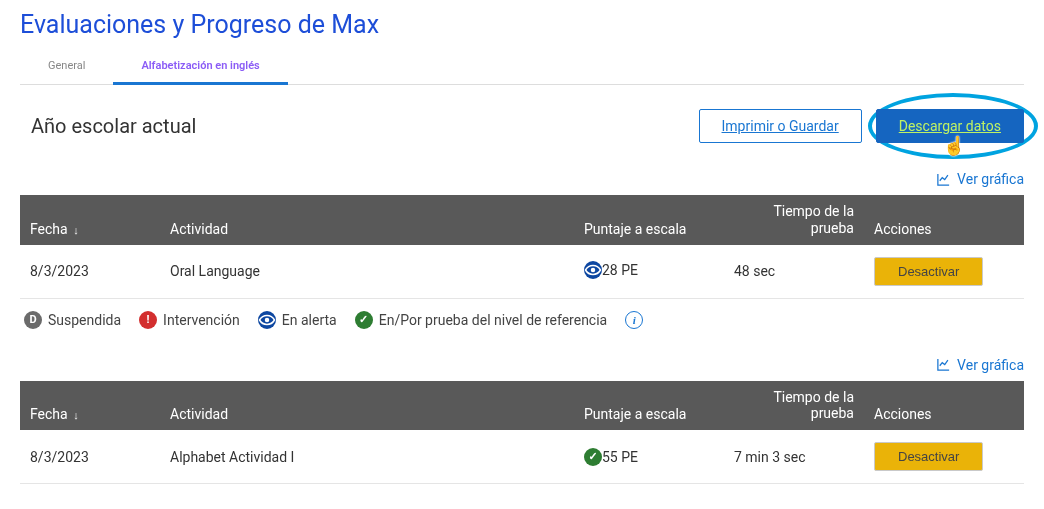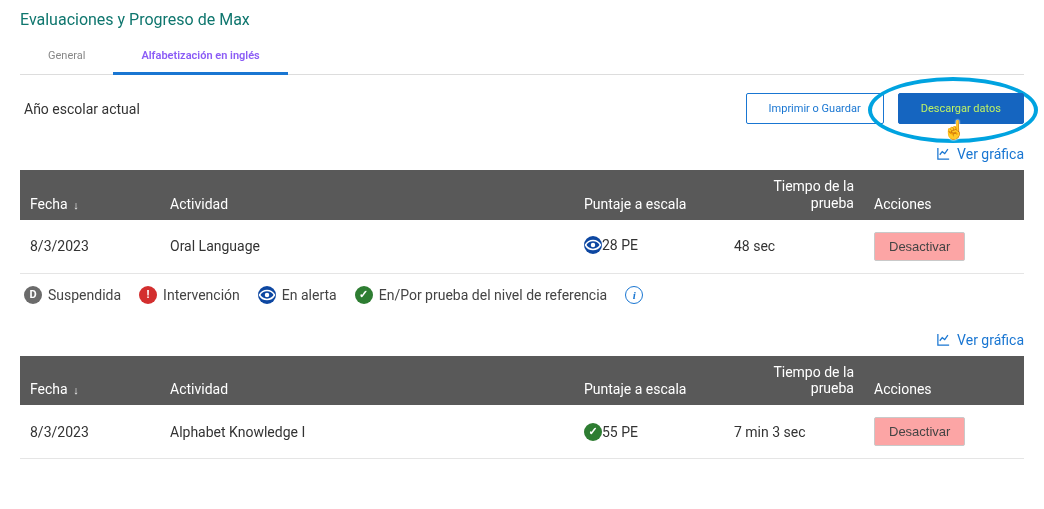--- a/index.html
+++ b/index.html
@@ -13,24 +13,24 @@
   * { box-sizing: border-box; }
   body {
     margin: 0;
     font-family: "Segoe UI", Roboto, Arial, sans-serif;
     color: var(--text);
     width: 1044px;
     background: #fff;
   }
   .page { padding: 10px 20px 8px 20px; }
   h1 {
-    font-size: 16px;
+    font-size: 25px;
     font-weight: 400;
     margin: 0 0 10px 0;
-    color: #0f766e;
+    color: #1d4ed8;
   }
   .tabs {
     display: flex;
     border-bottom: 1px solid #ddd;
     margin-bottom: 18px;
   }
   .tab {
     padding: 10px 28px 12px;
     font-size: 11px;
     color: #888;
@@ -48,31 +48,32 @@
     height: 3px;
     background: var(--blue);
   }
   .topline {
     display: flex;
     align-items: center;
     justify-content: space-between;
     margin-bottom: 6px;
   }
   .topline h2 {
-    font-size: 14px;
+    font-size: 20px;
     font-weight: 400;
-    margin: 4px;
+    margin: 11px;
   }
   .btn-row { display: flex; align-items: center; gap: 14px; position: relative; }
   .btn {
-    font-size: 11px;
+    font-size: 14px;
     padding: 8px 22px;
     border-radius: 2px;
     cursor: pointer;
     font-family: inherit;
+    text-decoration: underline;
   }
   .btn-outline {
     background: #fff;
     border: 1px solid var(--blue);
     color: var(--blue);
   }
   .btn-primary {
     background: var(--blue-dark);
     border: 1px solid var(--blue-dark);
     color: #bef264;
@@ -102,20 +103,21 @@
   .linkbar {
     display: flex;
     justify-content: flex-end;
     margin: 22px 0 8px;
   }
   .linkbar a {
     color: var(--blue);
     text-decoration: none;
     font-size: 14px;
     display: inline-flex;
+    align-items: center;
     gap: 6px;
     cursor: pointer;
   }
   table {
     width: 100%;
     border-collapse: collapse;
     font-size: 14px;
   }
   thead th {
     background: var(--header-bg);
@@ -155,23 +157,23 @@
   .legend {
     display: flex;
     align-items: center;
     gap: 18px;
     padding: 12px 4px 6px;
     font-size: 14px;
     color: #444;
   }
   .legend .item { display: inline-flex; align-items: center; gap: 6px; }
   .btn-small {
-    background: #fca5a5;
+    background: #eab308;
     border: 1px solid #c9c9c9;
-    padding: 6px 14px;
+    padding: 6px 23px;
     font-size: 13px;
     cursor: pointer;
     border-radius: 2px;
     color: #444;
   }
   .eye-svg { width: 18px; height: 18px; }
 </style>
 </head>
 <body>
 
@@ -295,21 +297,21 @@
             <div>Tiempo de la</div>
             <div>prueba</div>
           </div>
         </th>
         <th class="col-actn">Acciones</th>
       </tr>
     </thead>
     <tbody>
       <tr>
         <td>8/3/2023</td>
-        <td>Alphabet Knowledge I</td>
+        <td>Alphabet Actividad I</td>
         <td>
           <span class="status-pill">
             <span class="icon-circle ic-green">✓</span>
             <span>55 PE</span>
           </span>
         </td>
         <td>7 min 3 sec</td>
         <td>
           <button class="btn-small">Desactivar</button>
         </td>

